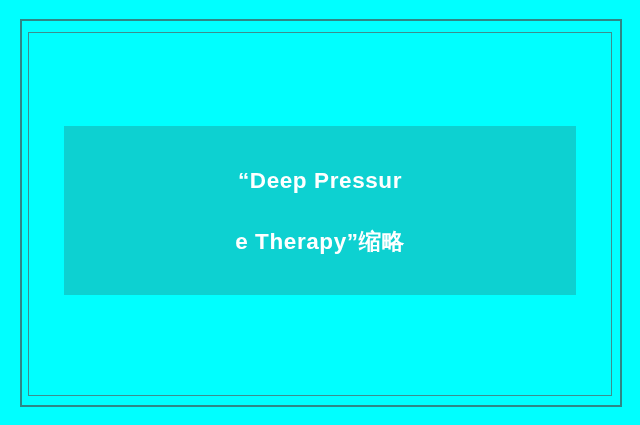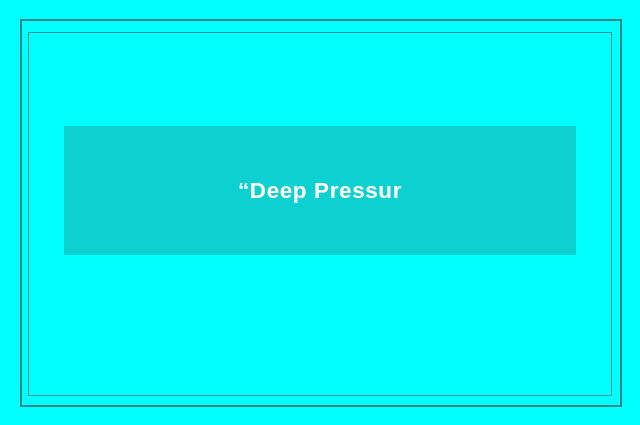--- a/index.html
+++ b/index.html
@@ -42,21 +42,21 @@
     border: 1px solid #3b8f8f;
     pointer-events: none;
   }
 
   
   .content-panel {
     position: absolute;
     left: 64px;
     top: 126px;
     width: 512px;
-    height: 129px;
+    height: 169px;
     background: #0dd1d1;
     display: flex;
     flex-direction: column;
     align-items: center;
     justify-content: center;
     gap: 20px;
   }
 
   .title-line {
     color: #ffffff;
@@ -72,15 +72,16 @@
 </head>
 <body>
 
 <div id="slide-canvas">
 
   <div class="frame-outer"></div>
   <div class="frame-inner"></div>
 
   <div class="content-panel">
     <div class="title-line">“Deep Pressur</div>
+    <div class="title-line">e Therapy”缩略</div>
   </div>
 
 </div>
 
 </body></html>

